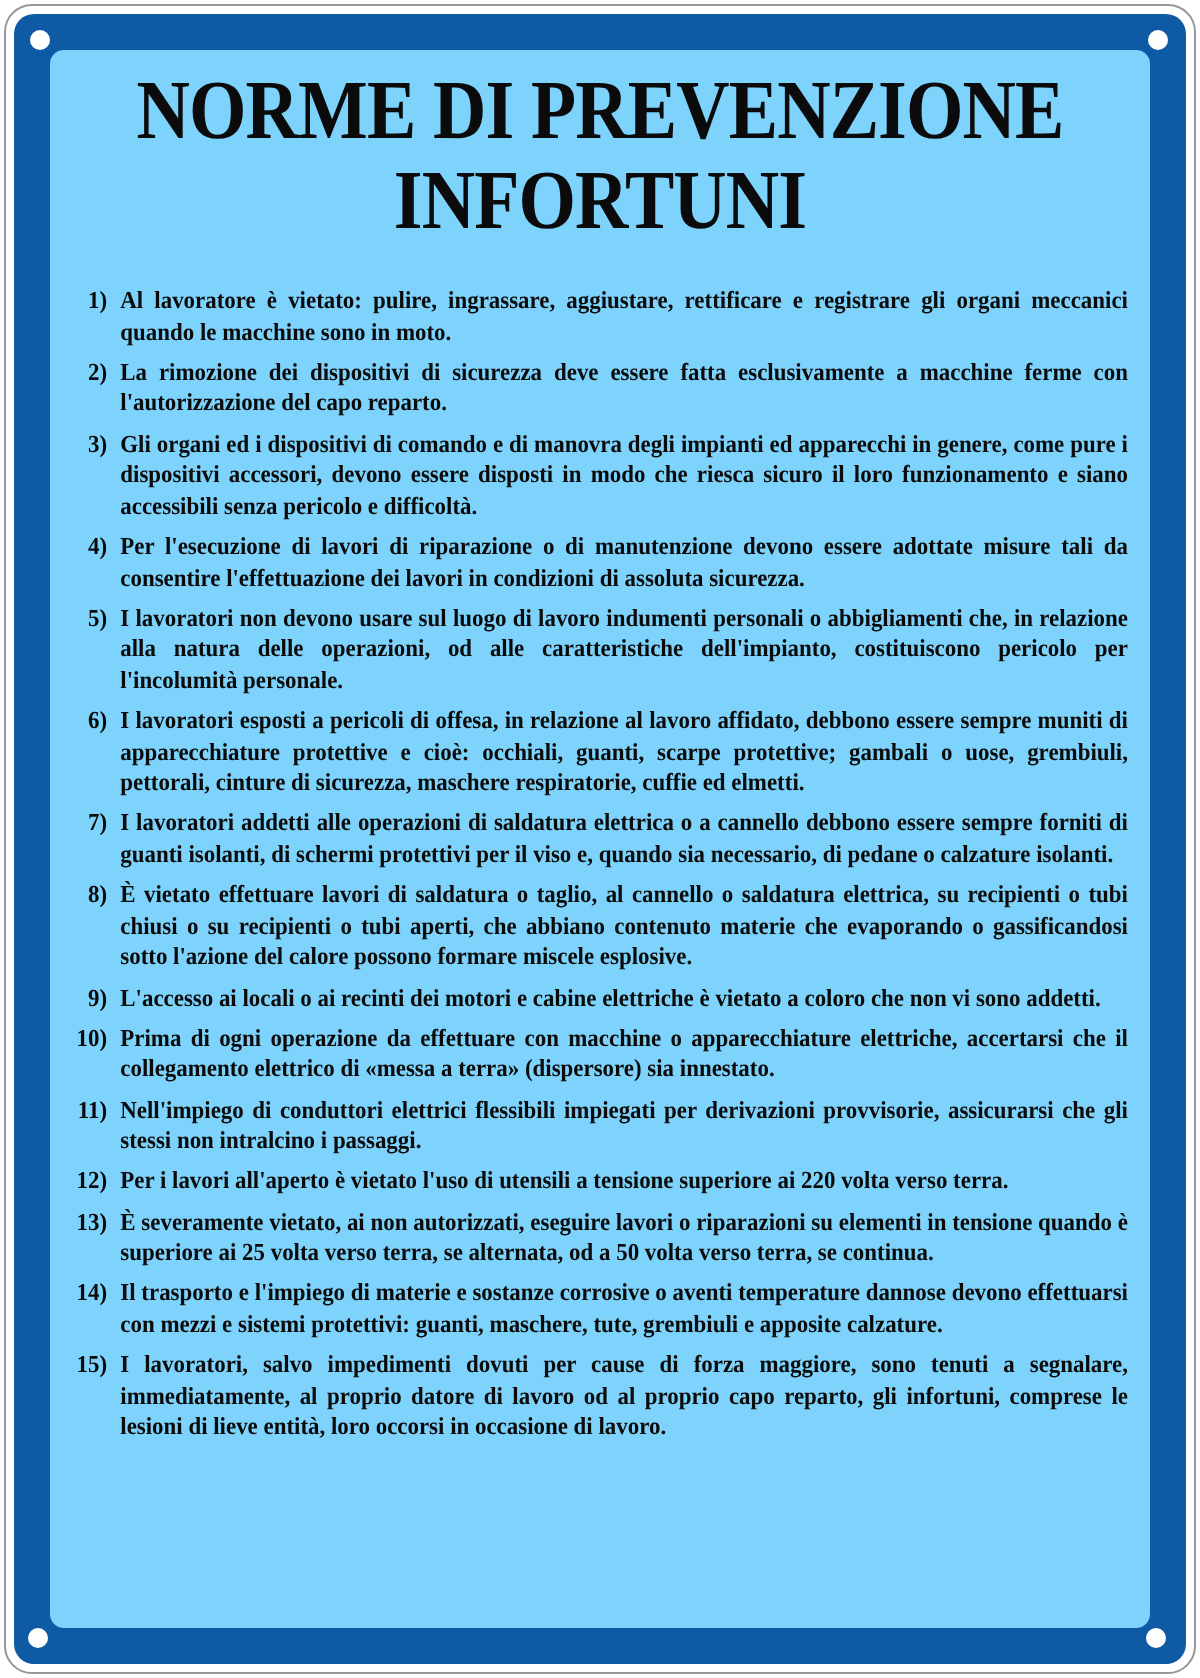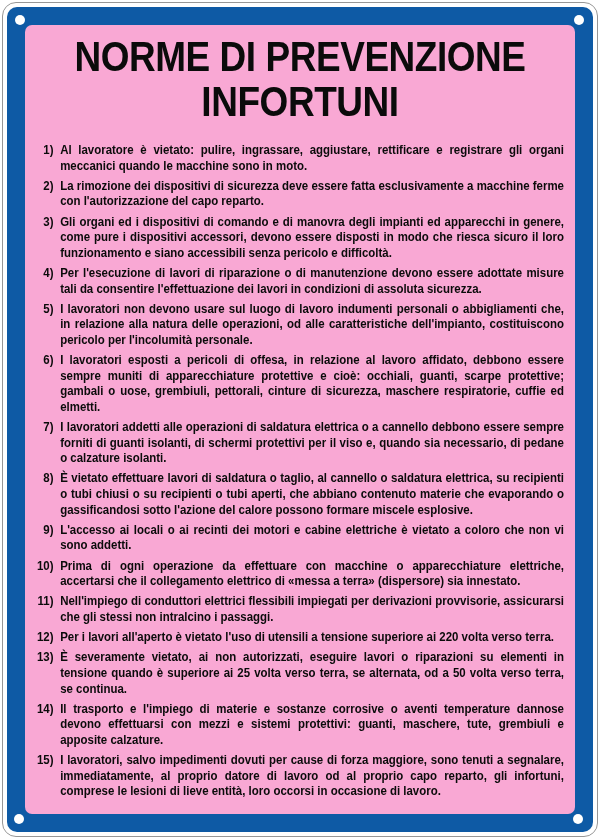--- a/index.html
+++ b/index.html
@@ -19,21 +19,22 @@
   .blue-frame {
     position: absolute;
     inset: 4px;
     border-radius: 10px;
     background: #0e5aa5;
   }
   .panel {
     position: absolute;
     inset: 18px;
     border-radius: 7px;
-    background: #f9a8d4;
+    background: #7dd3fc;
+    font-family: Liberation Serif, serif;
   }
   .hole {
     position: absolute;
     width: 10px;
     height: 10px;
     border-radius: 50%;
     background: #ffffff;
   }
   .hole.tl { left: 12px;  top: 12px; }
   .hole.tr { right: 13px; top: 12px; }

